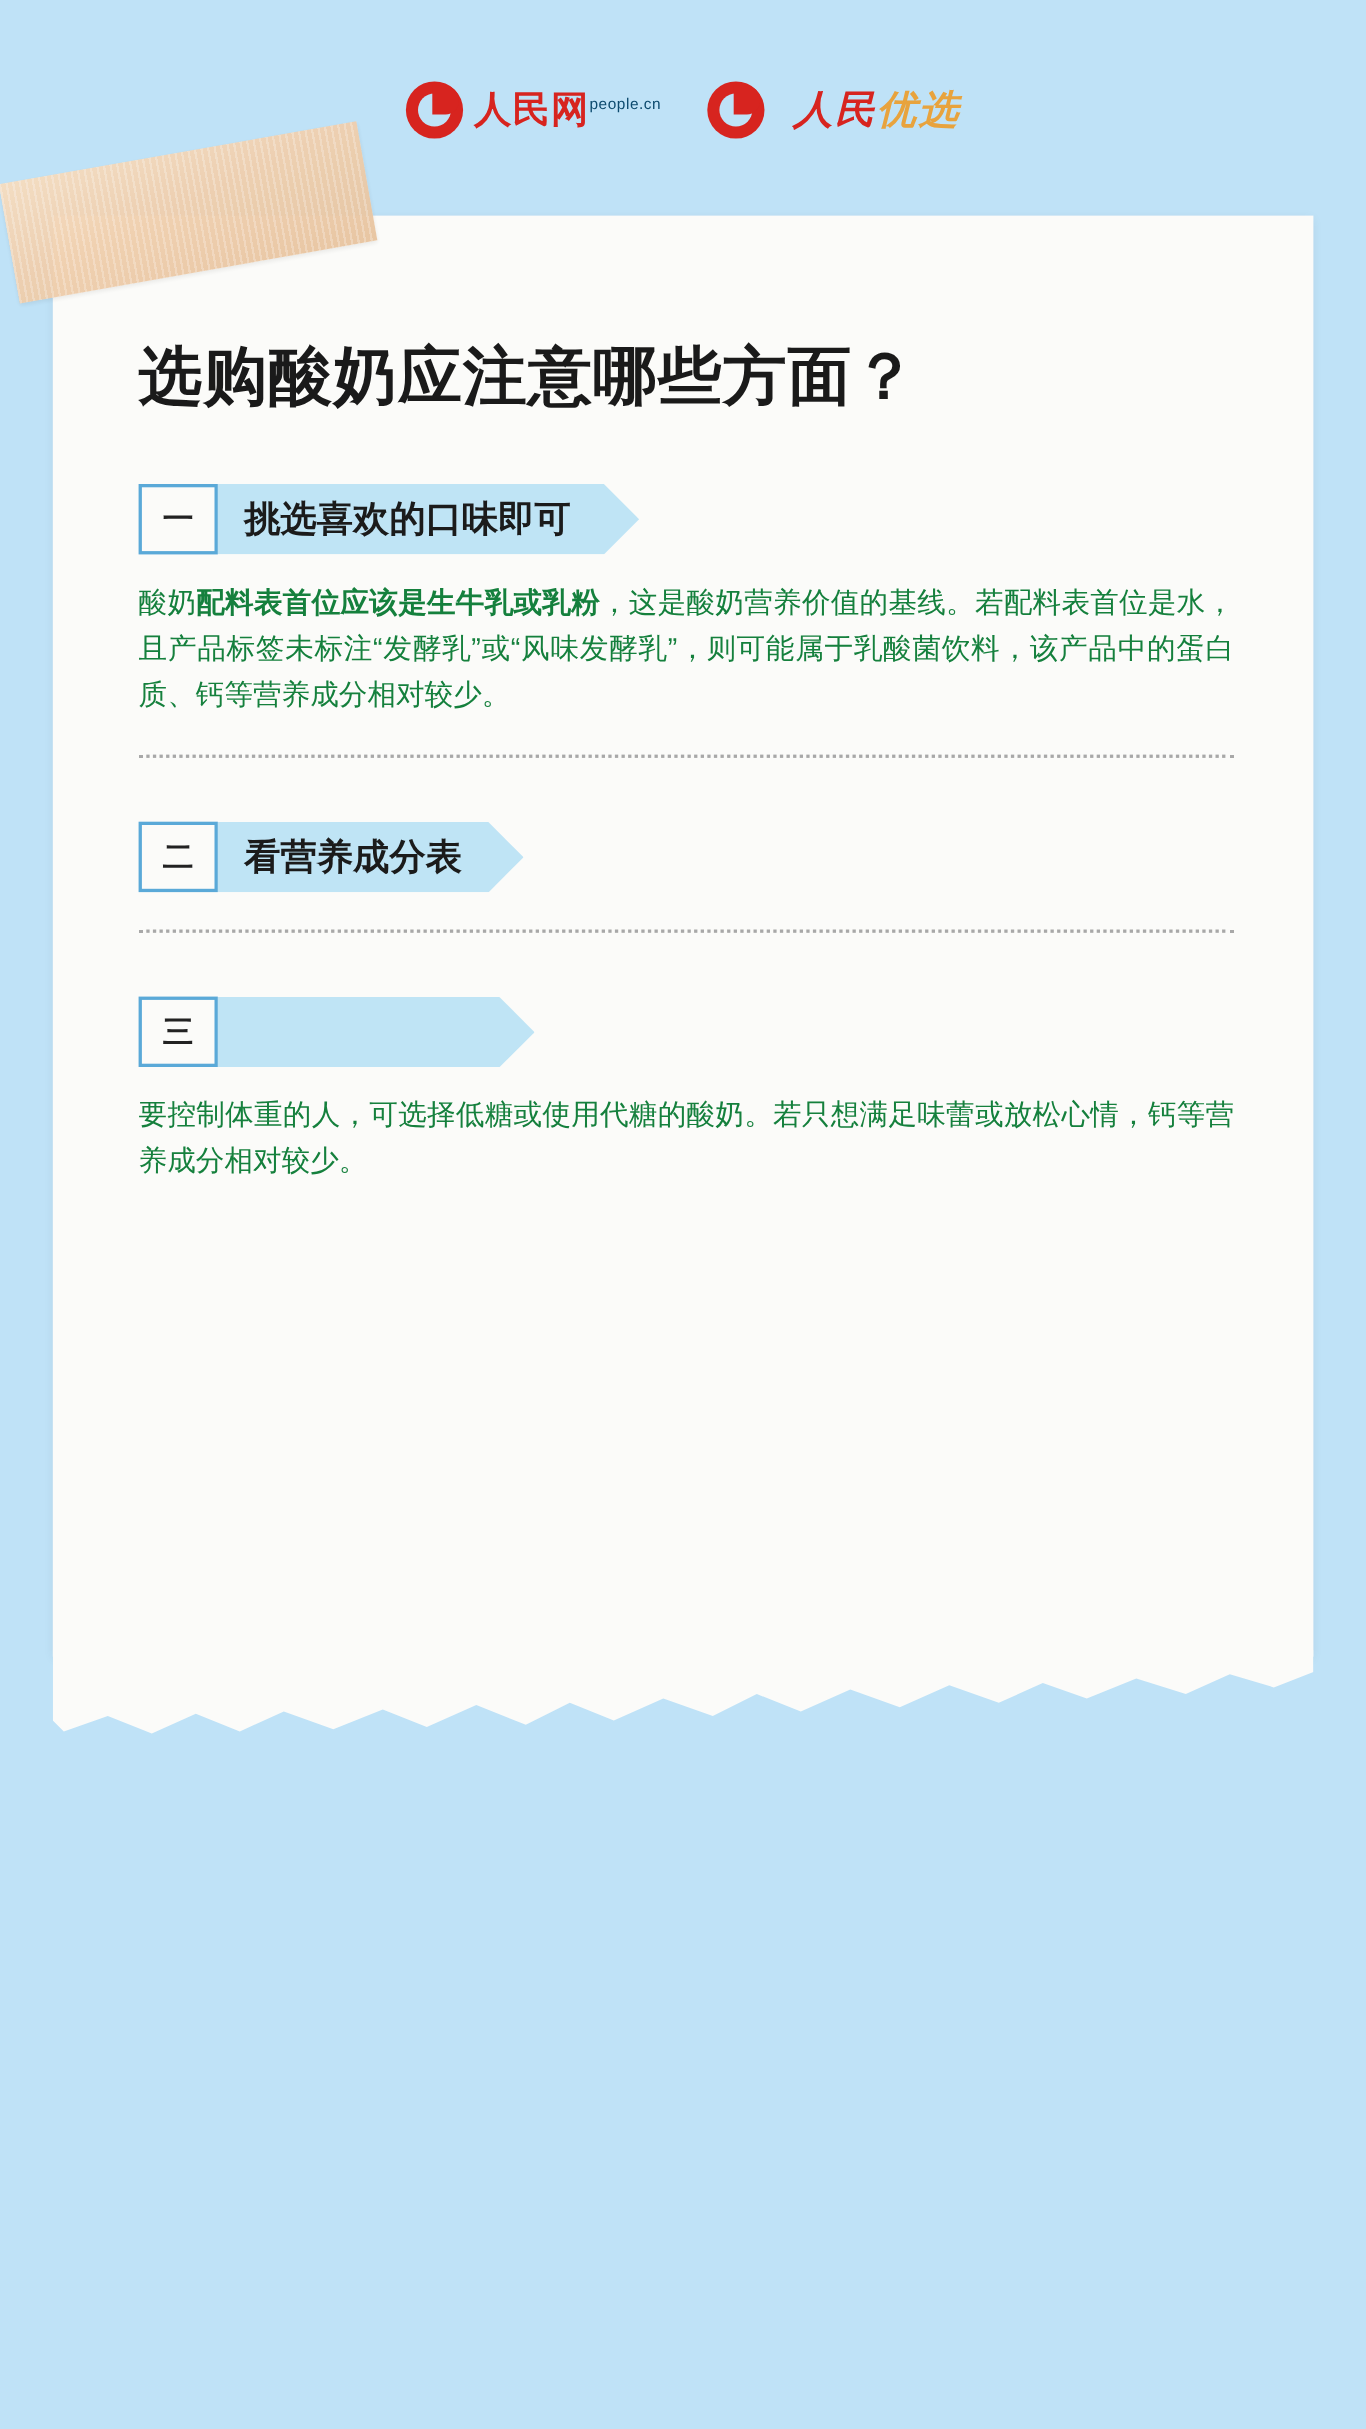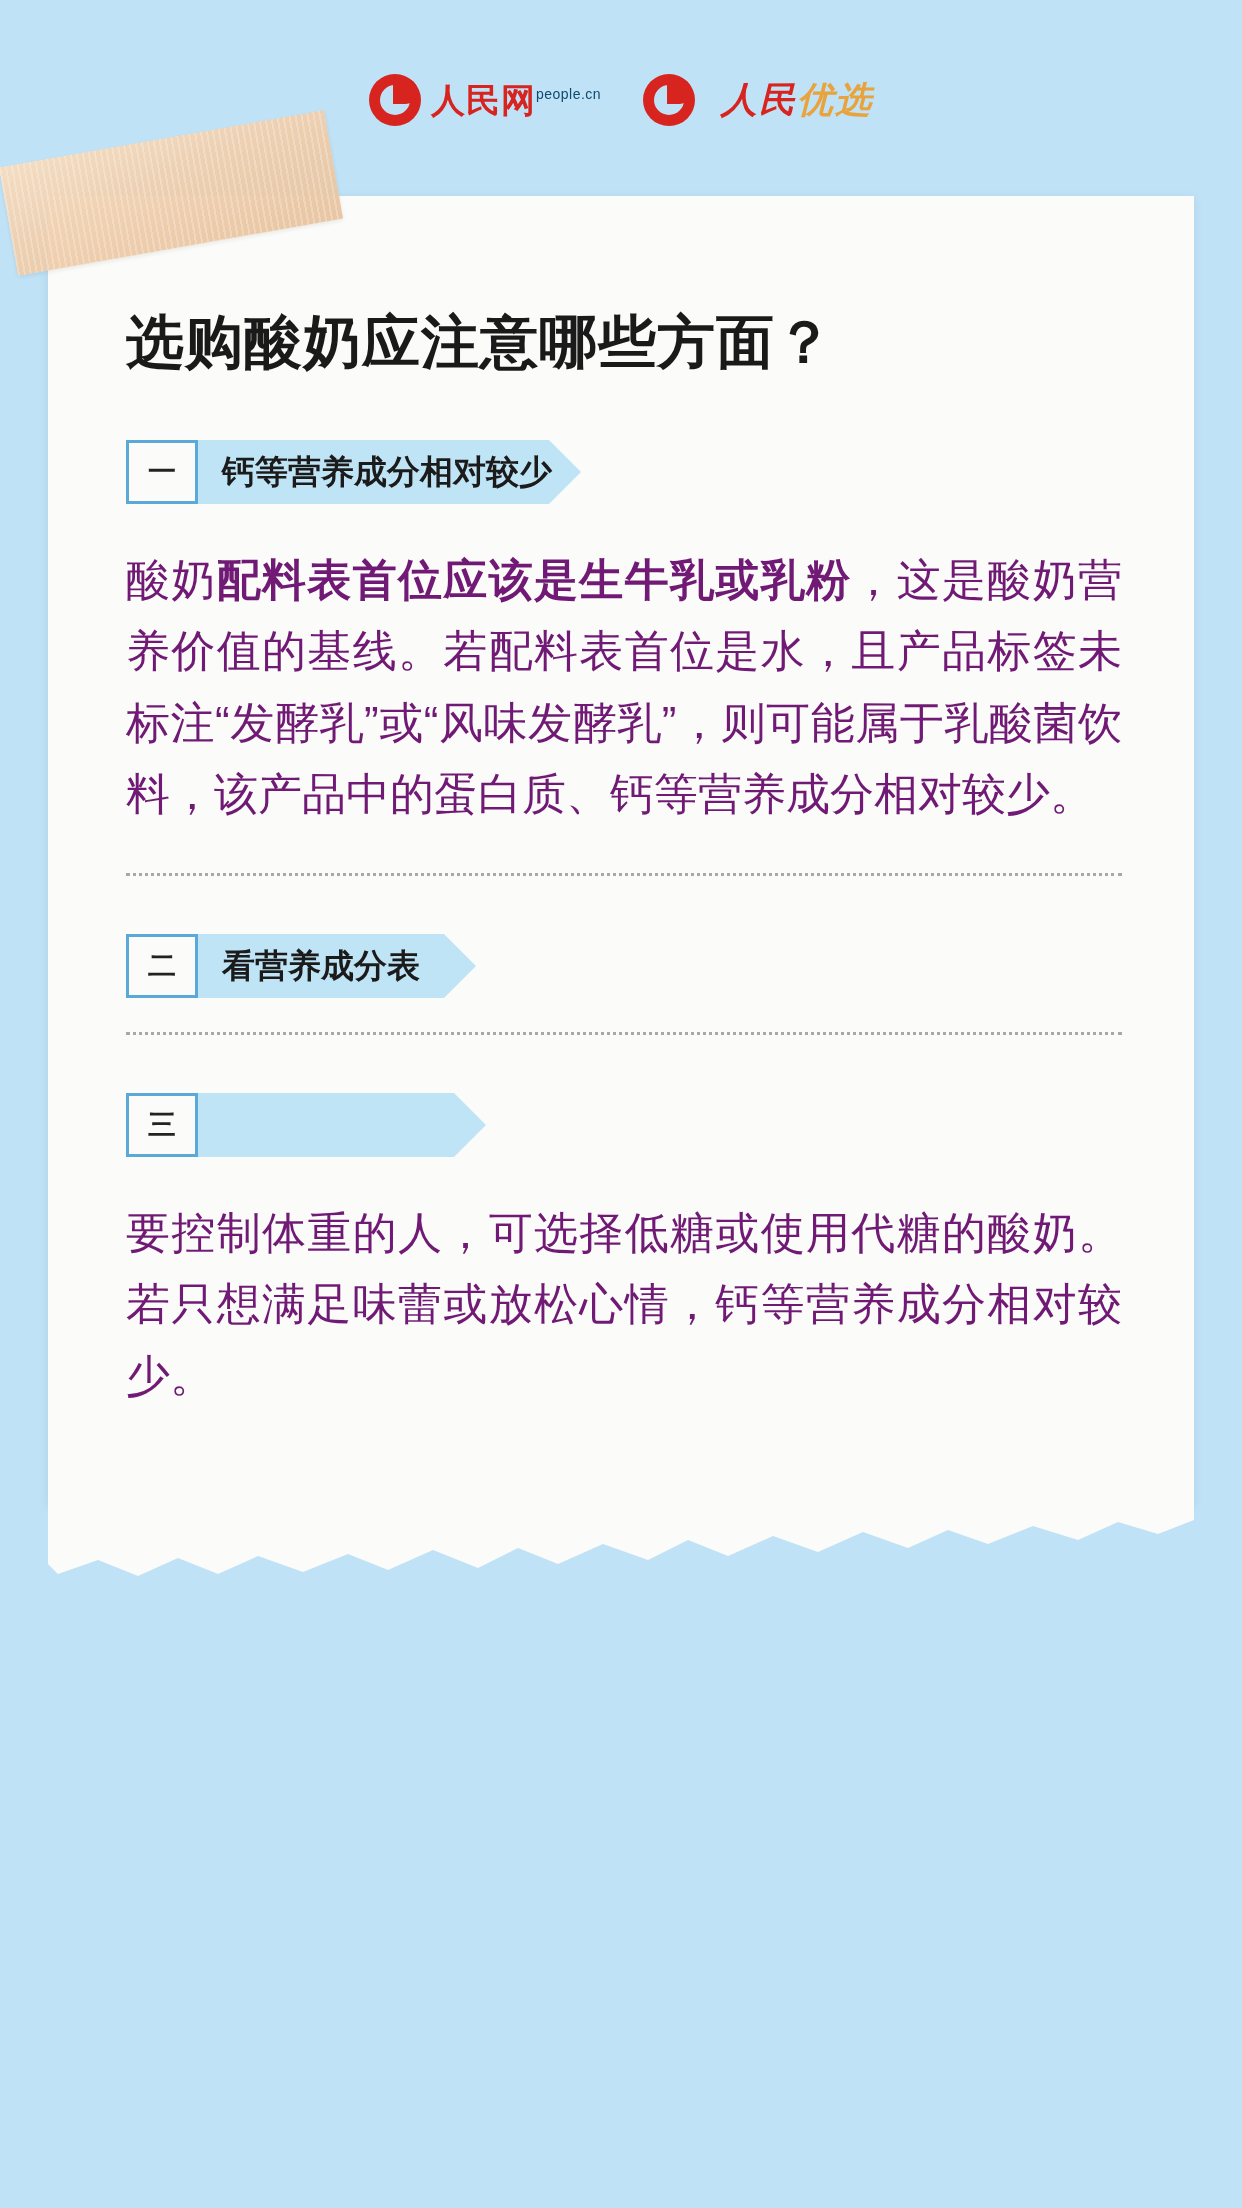--- a/index.html
+++ b/index.html
@@ -183,24 +183,24 @@
     position: relative;
     z-index: 2;
     display: flex;
     align-items: center;
     padding-left: 24px;
     font-size: 33px;
     font-weight: bold;
     color: #1b1b1b;
   }
   .sec-body {
-    margin-top: 40px;
-    font-size: 44px;
+    margin-top: 22px;
+    font-size: 26px;
     line-height: 1.62;
-    color: #701a75;
+    color: #15803d;
     text-align: justify;
   }
   .sec-body b { font-weight: bold; }
   .wavy {
     text-decoration: underline wavy #7fb9e0;
     text-decoration-thickness: 3px;
     text-underline-offset: 7px;
     font-weight: bold;
   }
   .divider {
@@ -235,21 +235,21 @@
 <div class="tape"></div>
 
 <div class="content">
 
   <h1 class="title">选购酸奶应注意哪些方面？</h1>
 
   <div class="section">
     <div class="sec-head">
       <span class="ribbon"></span>
       <span class="sec-num">一</span>
-      <span class="sec-title">钙等营养成分相对较少</span>
+      <span class="sec-title">挑选喜欢的口味即可</span>
     </div>
     <p class="sec-body">
       <span>酸奶</span><b>配料表首位应该是生牛乳或乳粉</b><span>，这是酸奶营养价值的基线。若配料表首位是水，且产品标签未标注“发酵乳”或“风味发酵乳”，则可能属于乳酸菌饮料，该产品中的蛋白质、钙等营养成分相对较少。</span>
     </p>
     <div class="divider"></div>
   </div>
 
   <div class="section">
     <div class="sec-head short">
       <span class="ribbon"></span>

